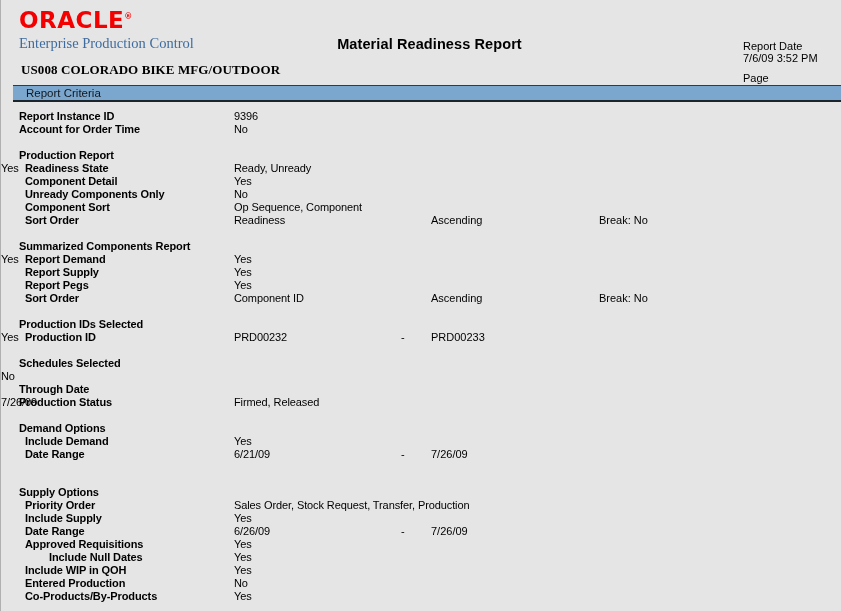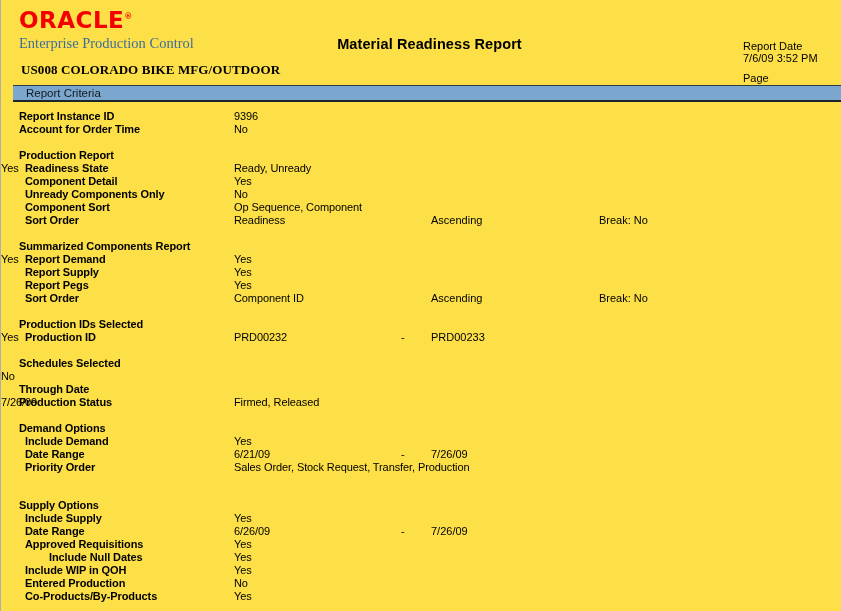--- a/index.html
+++ b/index.html
@@ -9,21 +9,21 @@
     background: #ffffff;
   }
   body {
     font-family: "Liberation Sans", sans-serif;
     color: #000000;
   }
   #page {
     position: relative;
     width: 841px;
     height: 611px;
-    background: #fde047;
+    background: #e5e5e5;
     overflow: hidden;
     border-left: 1px solid #b0b0b0;
     box-sizing: border-box;
   }
 
   
   .header {
     position: relative;
     height: 85px;
   }
@@ -293,27 +293,27 @@
       <div class="row">
         <div class="label indent1">Include Demand</div>
         <div class="value">Yes</div>
       </div>
       <div class="row">
         <div class="label indent1">Date Range</div>
         <div class="value">6/21/09</div>
         <div class="dash">-</div>
         <div class="value2">7/26/09</div>
       </div>
-      <div class="row">
-        <div class="label indent1">Priority Order</div>
-        <div class="value wide">Sales Order, Stock Request, Transfer, Production</div>
-      </div>
       <div class="row spacer-before-lg">
         <div class="label">Supply Options</div>
         <div class="value"></div>
+      </div>
+      <div class="row">
+        <div class="label indent1">Priority Order</div>
+        <div class="value wide">Sales Order, Stock Request, Transfer, Production</div>
       </div>
       <div class="row">
         <div class="label indent1">Include Supply</div>
         <div class="value">Yes</div>
       </div>
       <div class="row">
         <div class="label indent1">Date Range</div>
         <div class="value">6/26/09</div>
         <div class="dash">-</div>
         <div class="value2">7/26/09</div>

